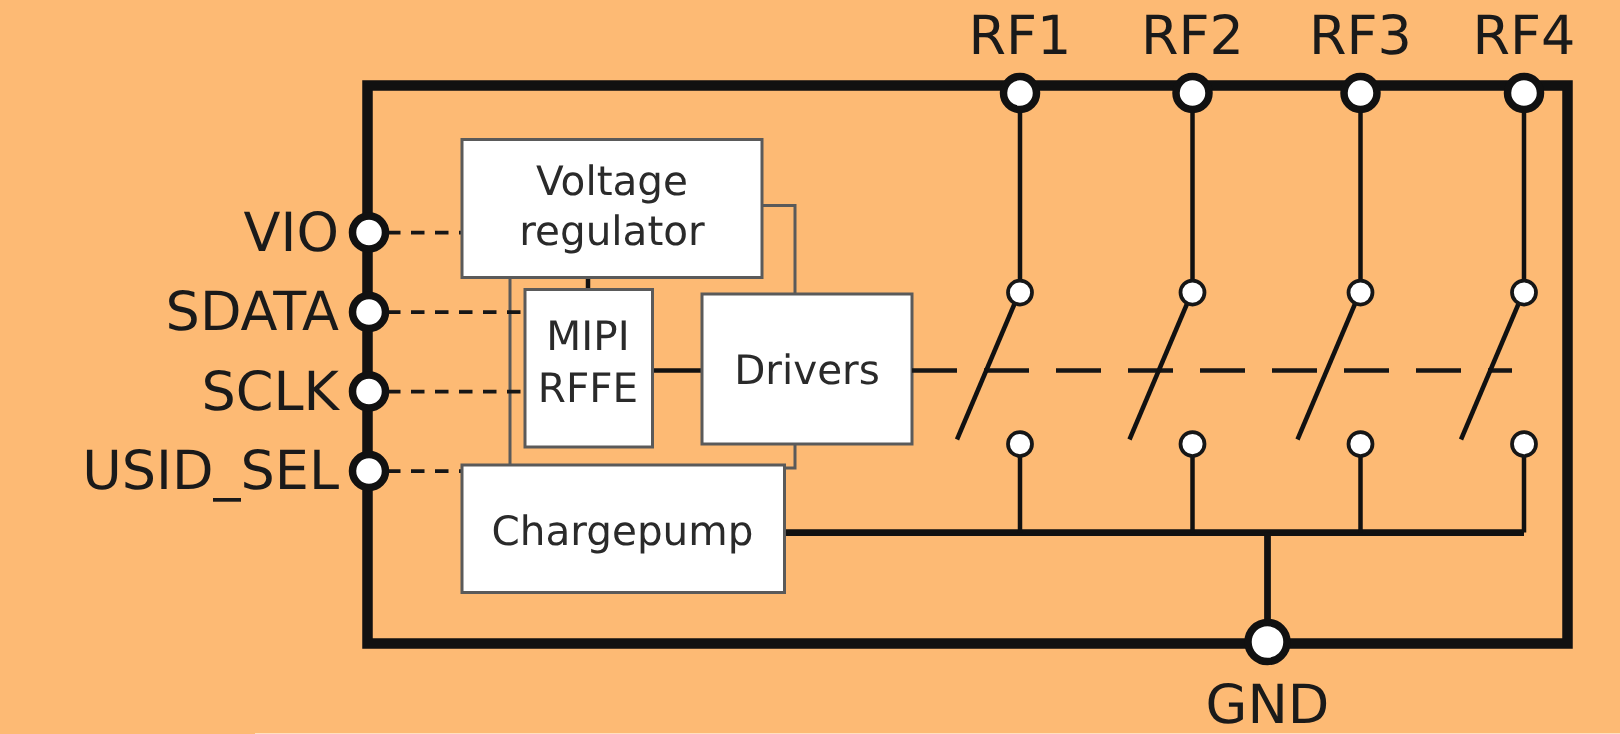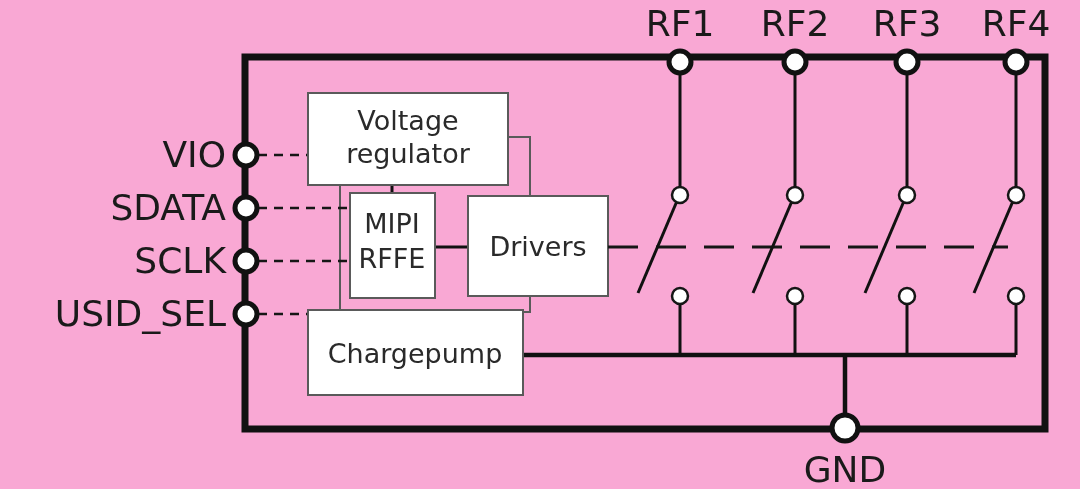--- a/index.html
+++ b/index.html
@@ -4,21 +4,21 @@
 <style>
   html, body {
     margin: 0;
     padding: 0;
     background: #ffffff;
   }
   .canvas {
     position: relative;
     width: 1080px;
     height: 489px;
-    background: #f9a8d4;
+    background: #fdba74;
     font-family: "DejaVu Sans", "Liberation Sans", sans-serif;
   }
   svg { display: block; }
 
   .pin-label {
     font-family: "DejaVu Sans", "Liberation Sans", sans-serif;
     font-size: 36px;
     fill: #1a1a1a;
   }
   .block-label {

